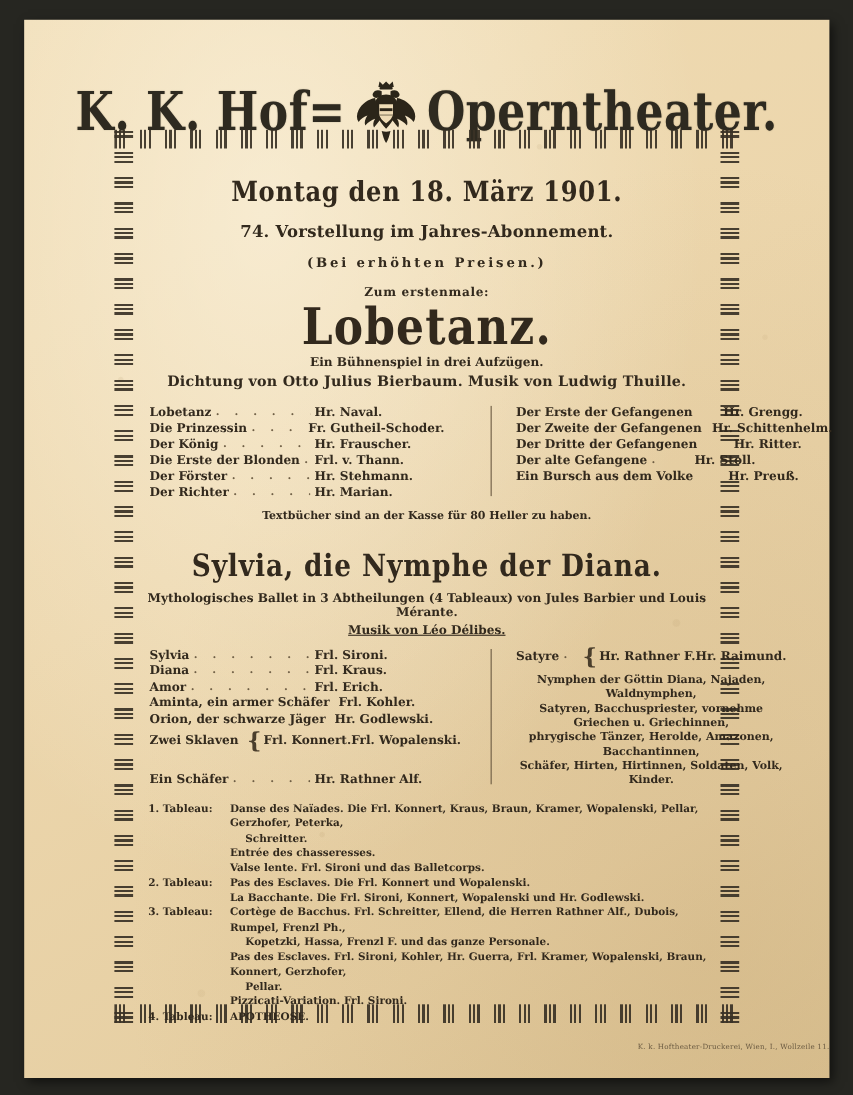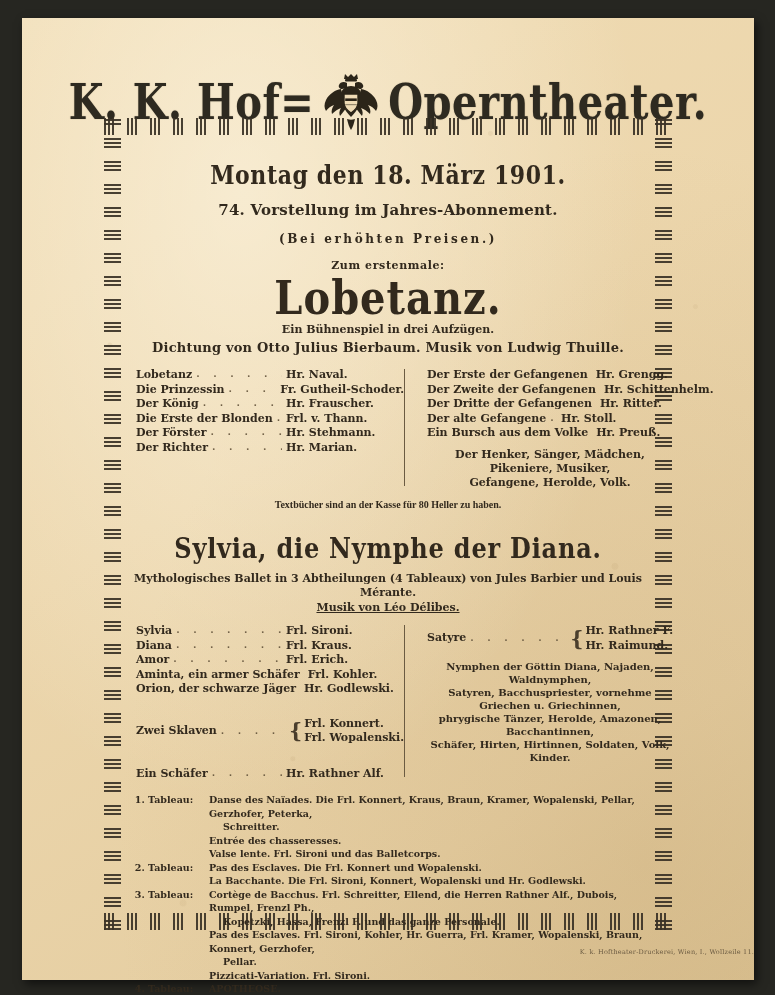--- a/index.html
+++ b/index.html
@@ -159,20 +159,21 @@
     margin-top: 3px;
     letter-spacing: .2px;
   }
 
   
   .cast-wrap {
     display: flex;
     margin-top: 12px;
     font-size: 11px;
     line-height: 1.32;
+    gap: 42px;
   }
   .cast-col { position: relative; }
   .cast-col.left  { width: 268px; padding-left: 10px; }
   .cast-col.right { width: 246px; padding-left: 23px; }
   .cast-col.right::before {
     content: "";
     position: absolute;
     left: 0; top: 1px; bottom: 4px;
     border-left: 1px solid #6b5b42;
   }
@@ -183,40 +184,39 @@
     margin: 0 4px;
     overflow: hidden;
     white-space: nowrap;
     color: #6d5d44;
     letter-spacing: 5px;
     font-size: 10px;
     position: relative;
     top: -1px;
   }
   .actor { flex: 0 0 118px; }
-  .cast-col.right .actor { flex: 0 0 112px; }
+  .cast-col.right .actor { flex: 0 0 112px; text-align: center; }
   .ens {
     margin-top: 7px;
     text-align: center;
     line-height: 1.3;
   }
   .brace-row { display: flex; align-items: center; }
   .brace-row .brace {
     flex: 0 0 8px;
     font-size: 20px;
     line-height: .8;
     color: #4a3e2c;
     margin-right: 2px;
   }
-  .brace-row .pair { display: flex; flex-direction: column; }
+  .brace-row .pair { display: flex; flex-direction: row; }
 
   .textbook {
     font-size: 10px;
     margin-top: 9px;
-    font-family: Liberation Serif, serif;
   }
 
   
   .ballet-title {
     font-size: 24px;
     font-weight: 700;
     letter-spacing: .8px;
     transform: scaleY(1.16);
     margin-top: 22px;
   }
@@ -355,24 +355,20 @@
         <div class="cast-row">
           <span class="role">Der alte Gefangene</span>
           <span class="dots">. . . .</span>
           <span class="actor">Hr. Stoll.</span>
         </div>
         <div class="cast-row">
           <span class="role">Ein Bursch aus dem Volke</span>
           <span class="dots"> </span>
           <span class="actor">Hr. Preuß.</span>
         </div>
-        <div class="ens">
-          <div>Der Henker, Sänger, Mädchen, Pikeniere, Musiker,</div>
-          <div>Gefangene, Herolde, Volk.</div>
-        </div>
       </div>
     </div>
 
     <div class="ctr textbook frak">Textbücher sind an der Kasse für 80 Heller zu haben.</div>
 
     <div class="ctr ballet-title frak">Sylvia, die Nymphe der Diana.</div>
     <div class="ctr ballet-sub frak">Mythologisches Ballet in 3 Abtheilungen (4 Tableaux) von Jules Barbier und Louis Mérante.</div>
     <div class="ctr ballet-music frak">Musik von Léo Délibes.</div>
 
     <div class="cast-wrap frak" style="margin-top:9px">
@@ -395,21 +391,21 @@
         <div class="cast-row">
           <span class="role">Aminta, ein armer Schäfer</span>
           <span class="dots">. . . .</span>
           <span class="actor">Frl. Kohler.</span>
         </div>
         <div class="cast-row">
           <span class="role">Orion, der schwarze Jäger</span>
           <span class="dots">. .</span>
           <span class="actor">Hr. Godlewski.</span>
         </div>
-        <div class="cast-row brace-row" style="margin-top:20px">
+        <div class="cast-row brace-row" style="margin-top:4px">
           <span class="role">Zwei Sklaven</span>
           <span class="dots">. . . . . . . . .</span>
           <span class="brace">{</span>
           <span class="pair">
             <span>Frl. Konnert.</span>
             <span>Frl. Wopalenski.</span>
           </span>
         </div>
         <div class="cast-row" style="margin-top:21px">
           <span class="role">Ein Schäfer</span>

